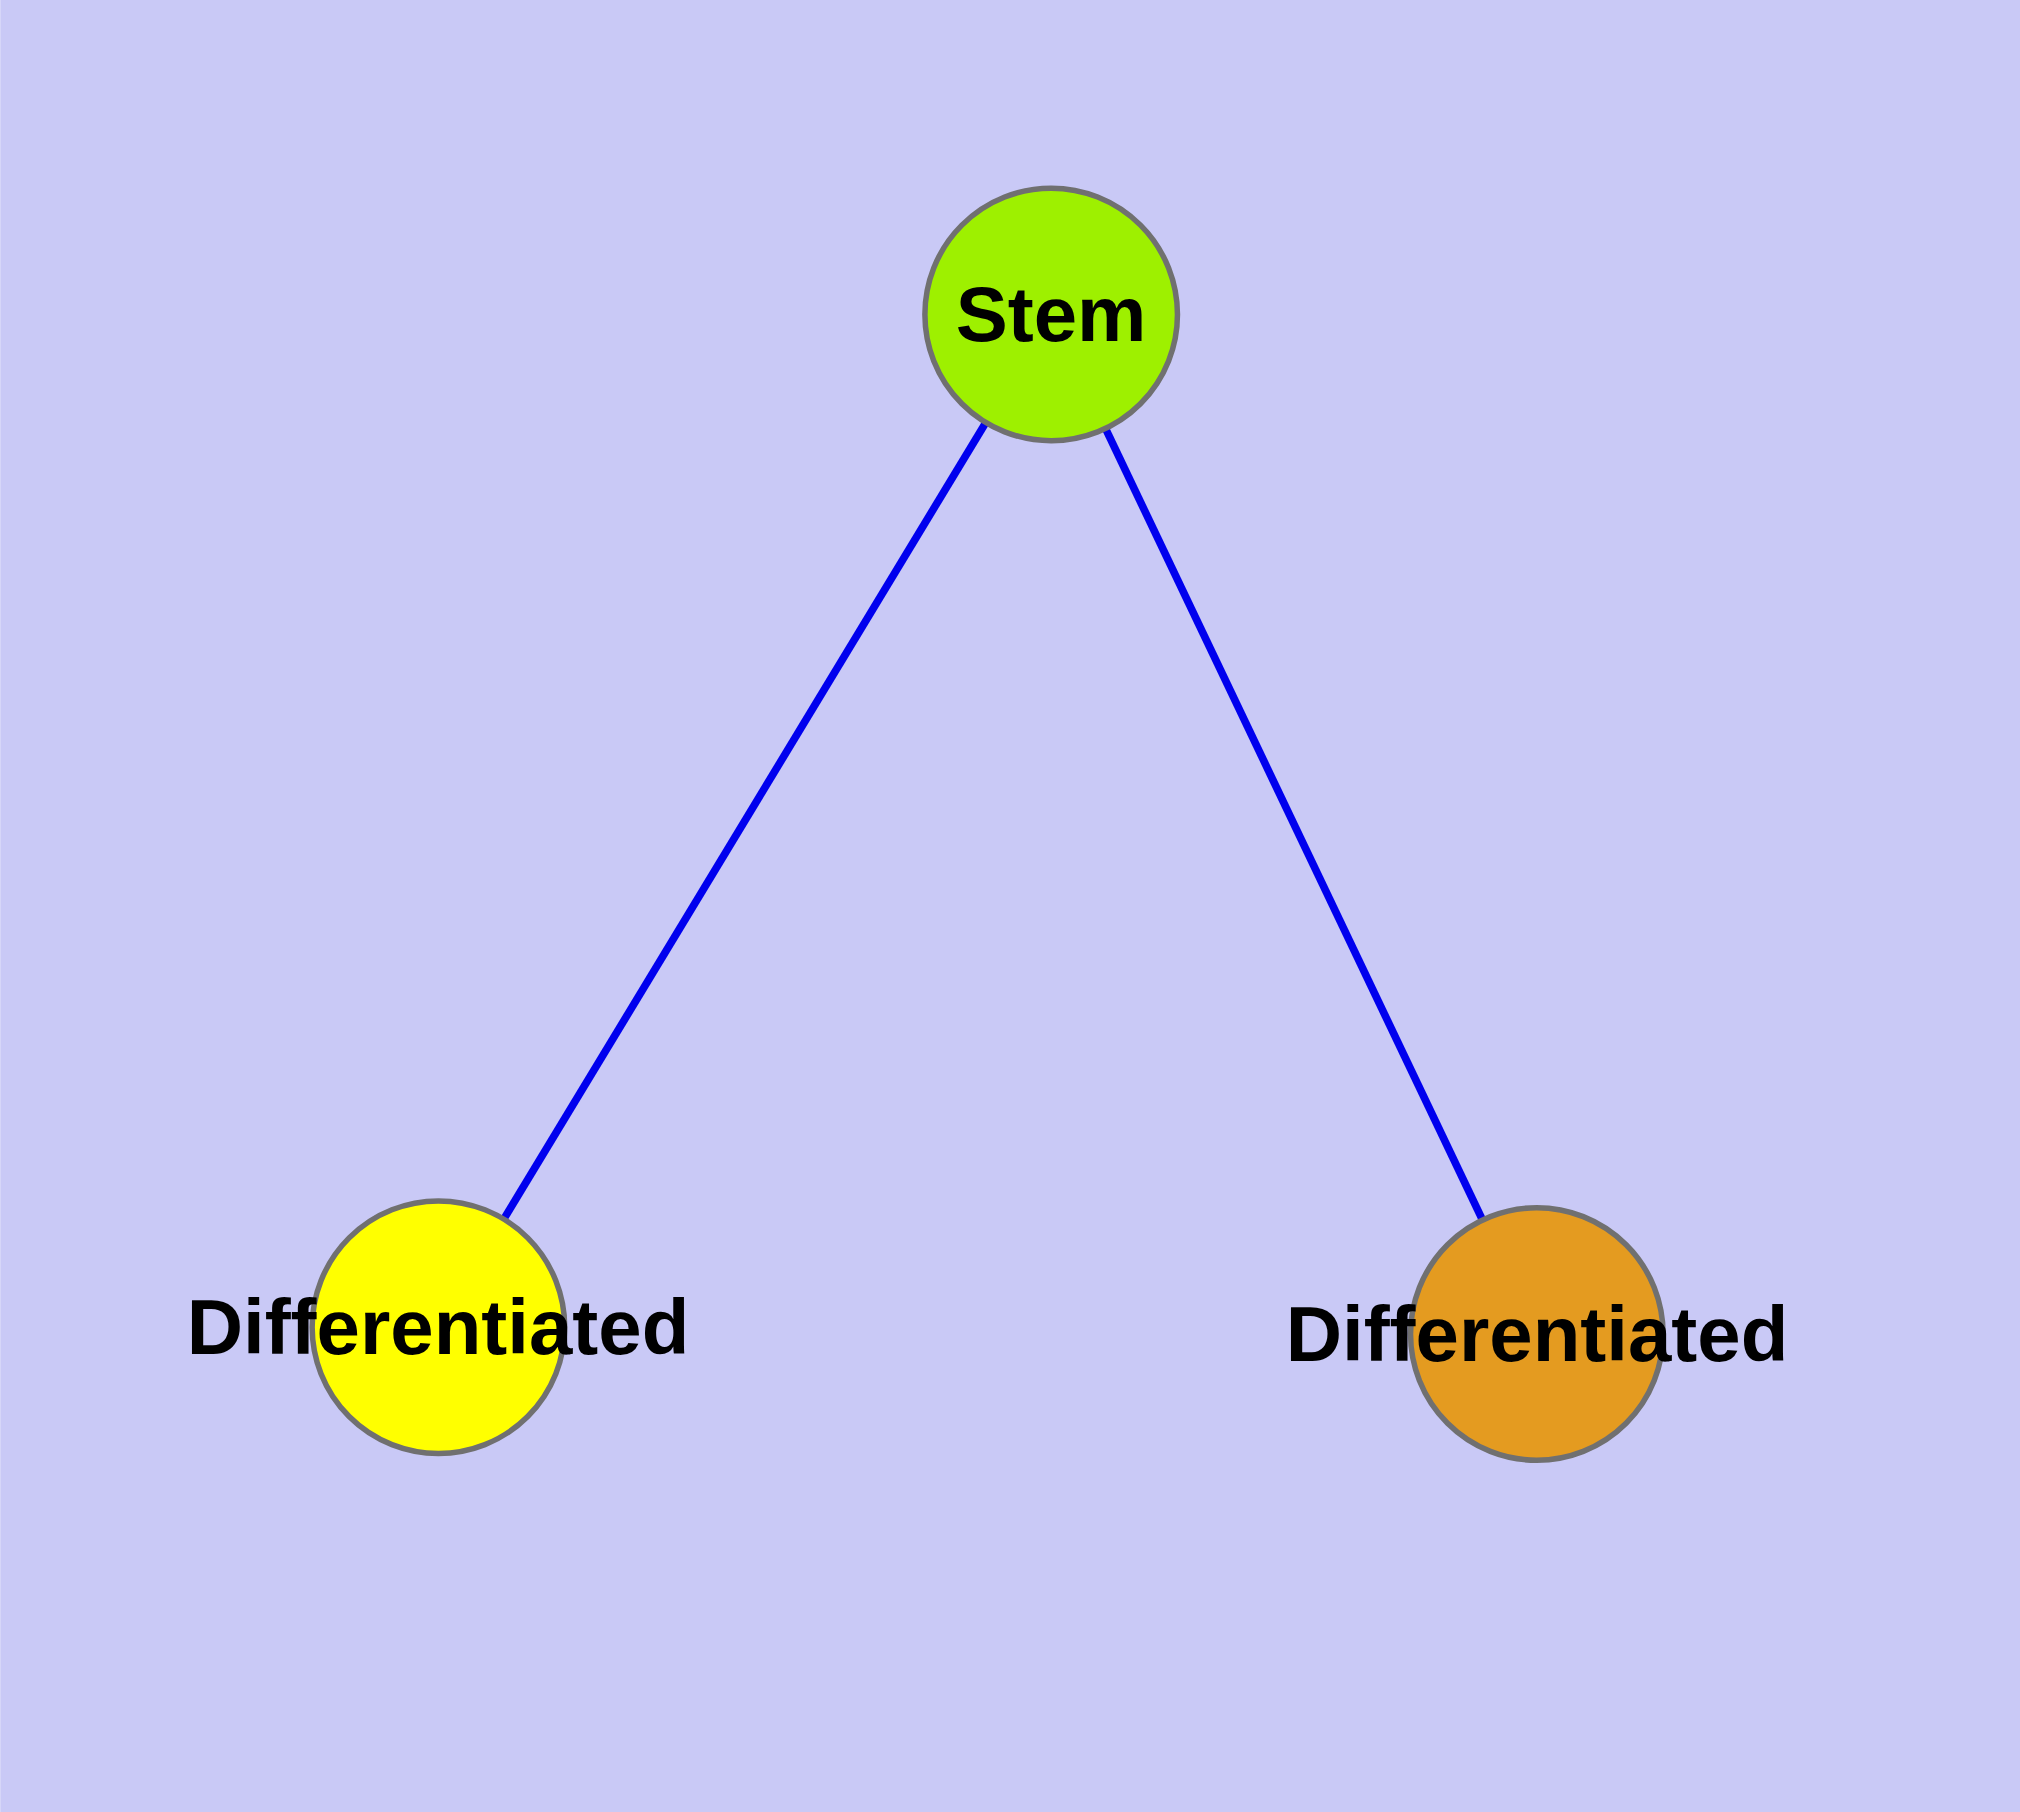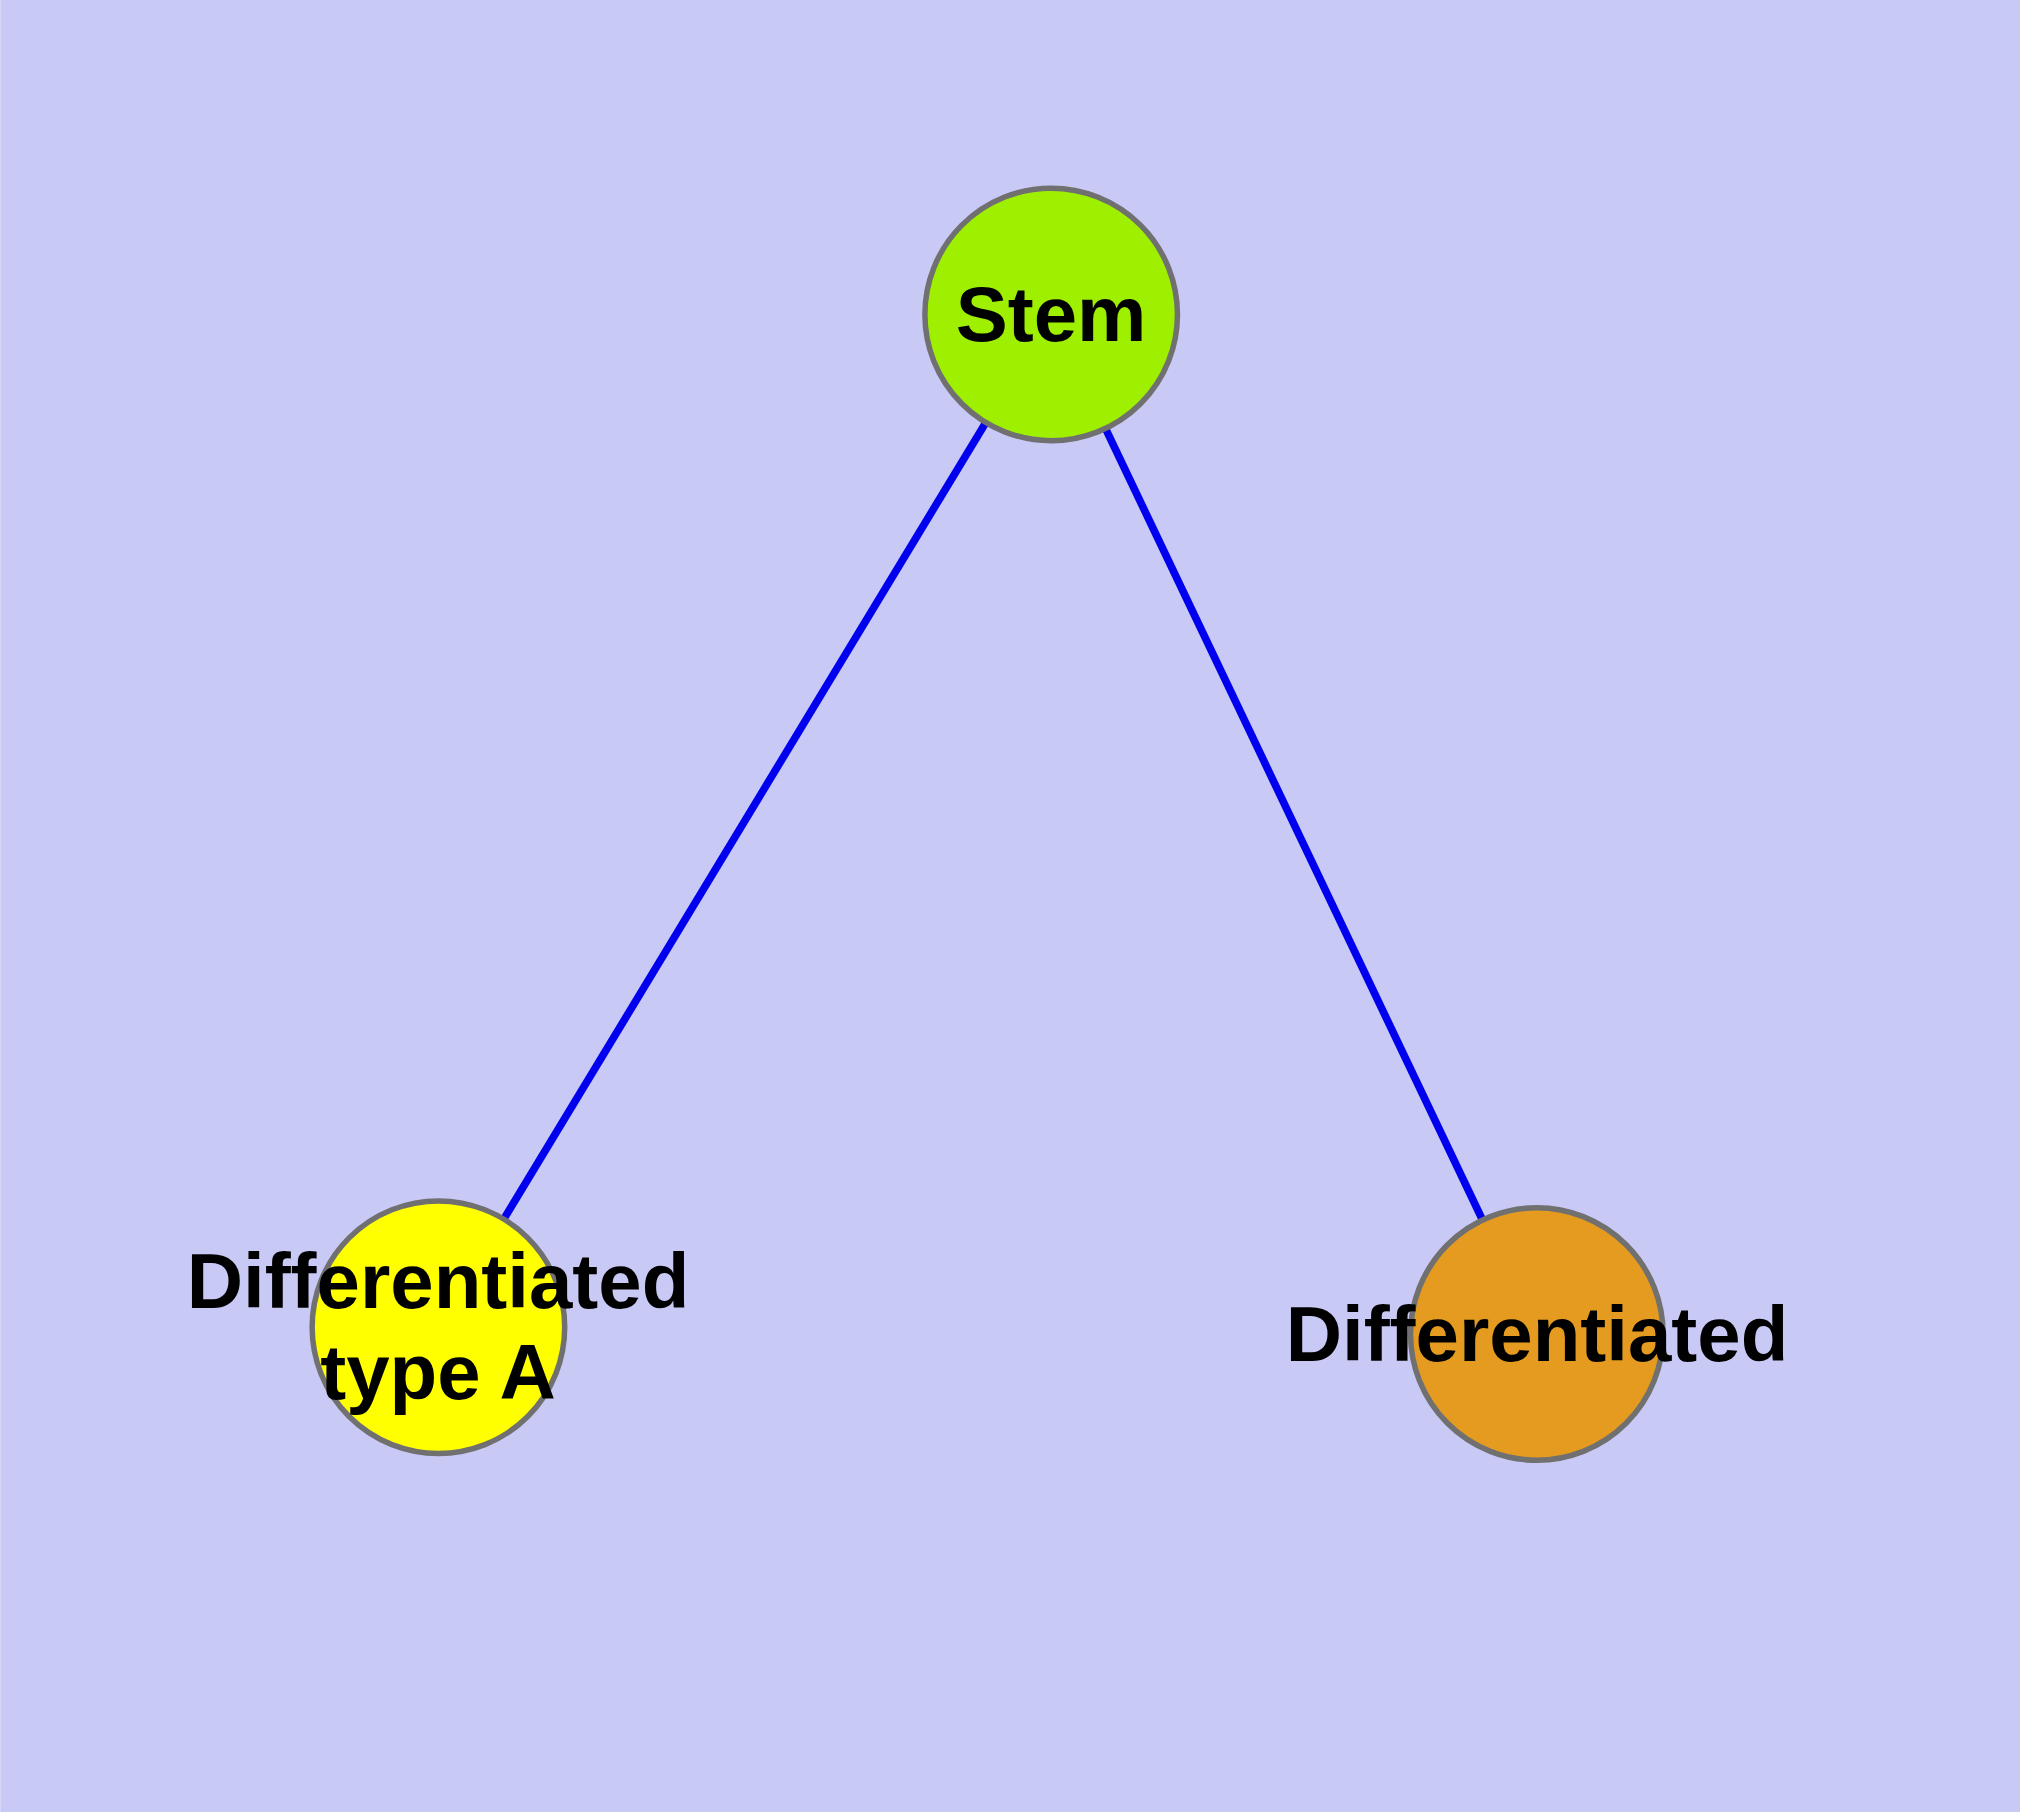--- a/index.html
+++ b/index.html
@@ -65,21 +65,20 @@
 
     <circle cx="1813" cy="1574" r="149" class="node-circle" fill="#E49B20" stroke="#707070"></circle>
   </svg>
 
   <div class="node-label label-stem">
     <span>Stem</span>
   </div>
 
   <div class="node-label label-type-a">
     <span>Differentiated</span>
-    <span>type A</span>
   </div>
 
   <div class="node-label label-type-b">
     <span>Differentiated</span>
   </div>
 
 </div>
 
 
 </body></html>

